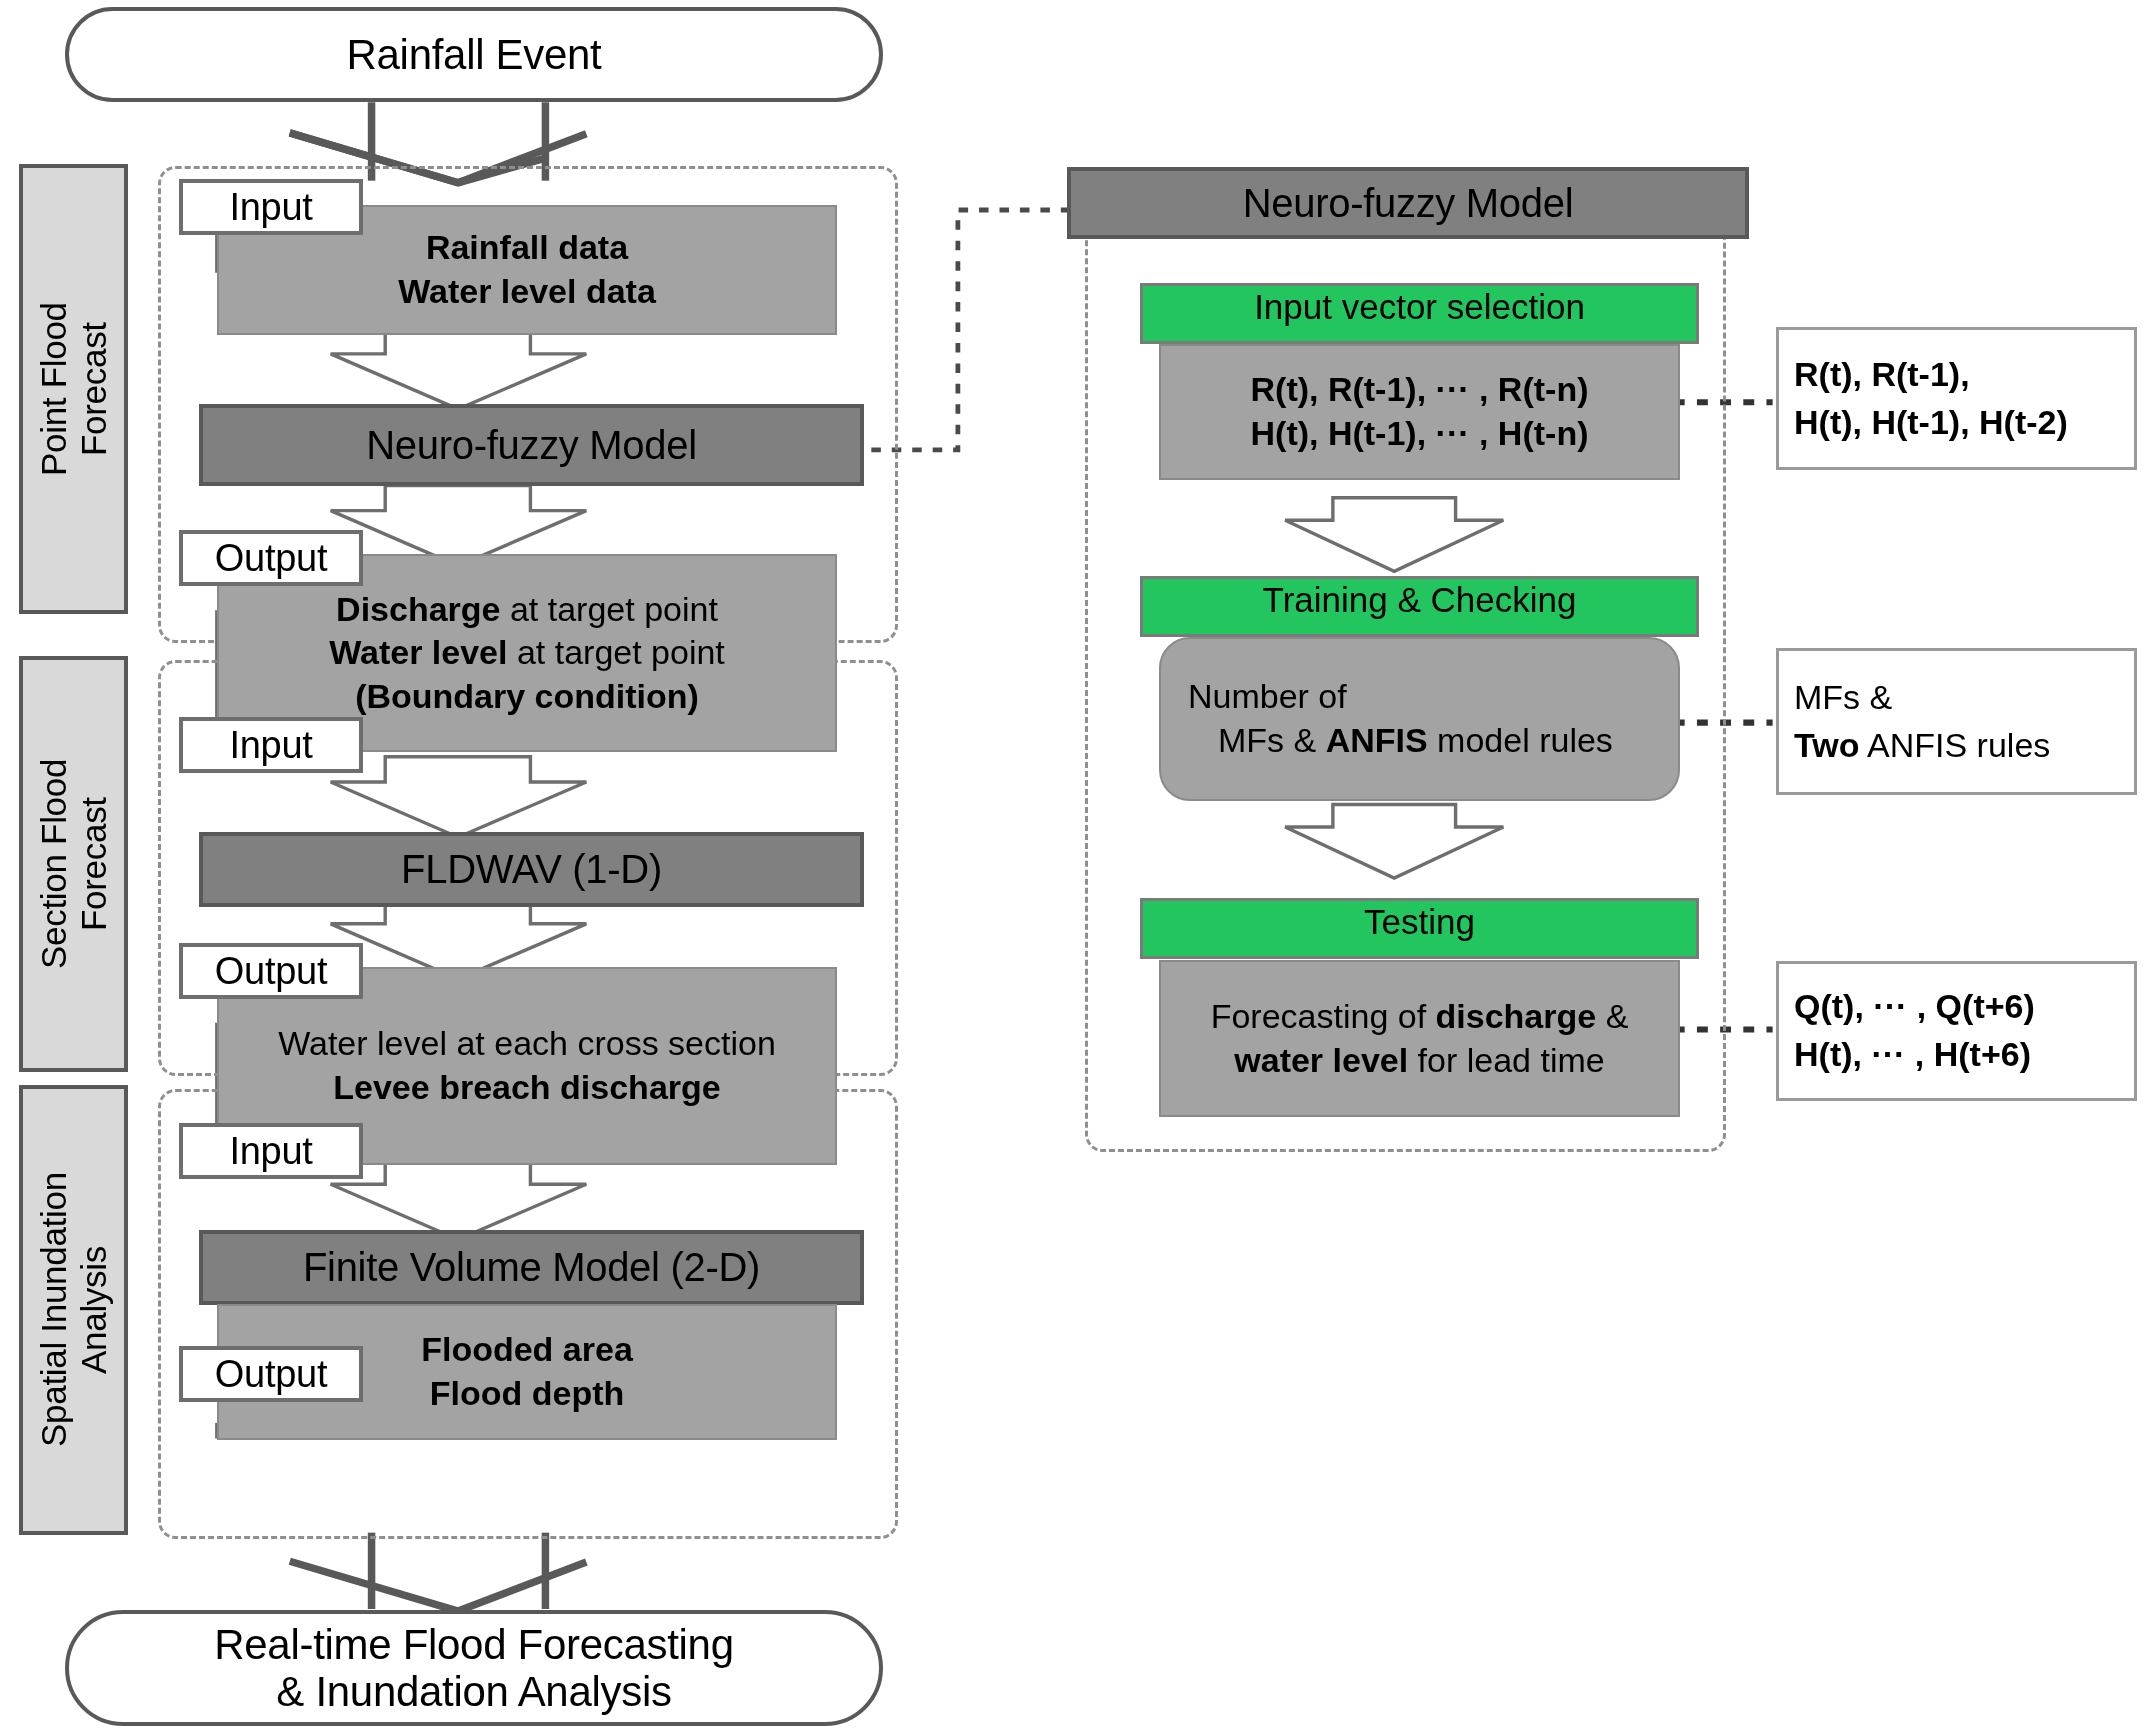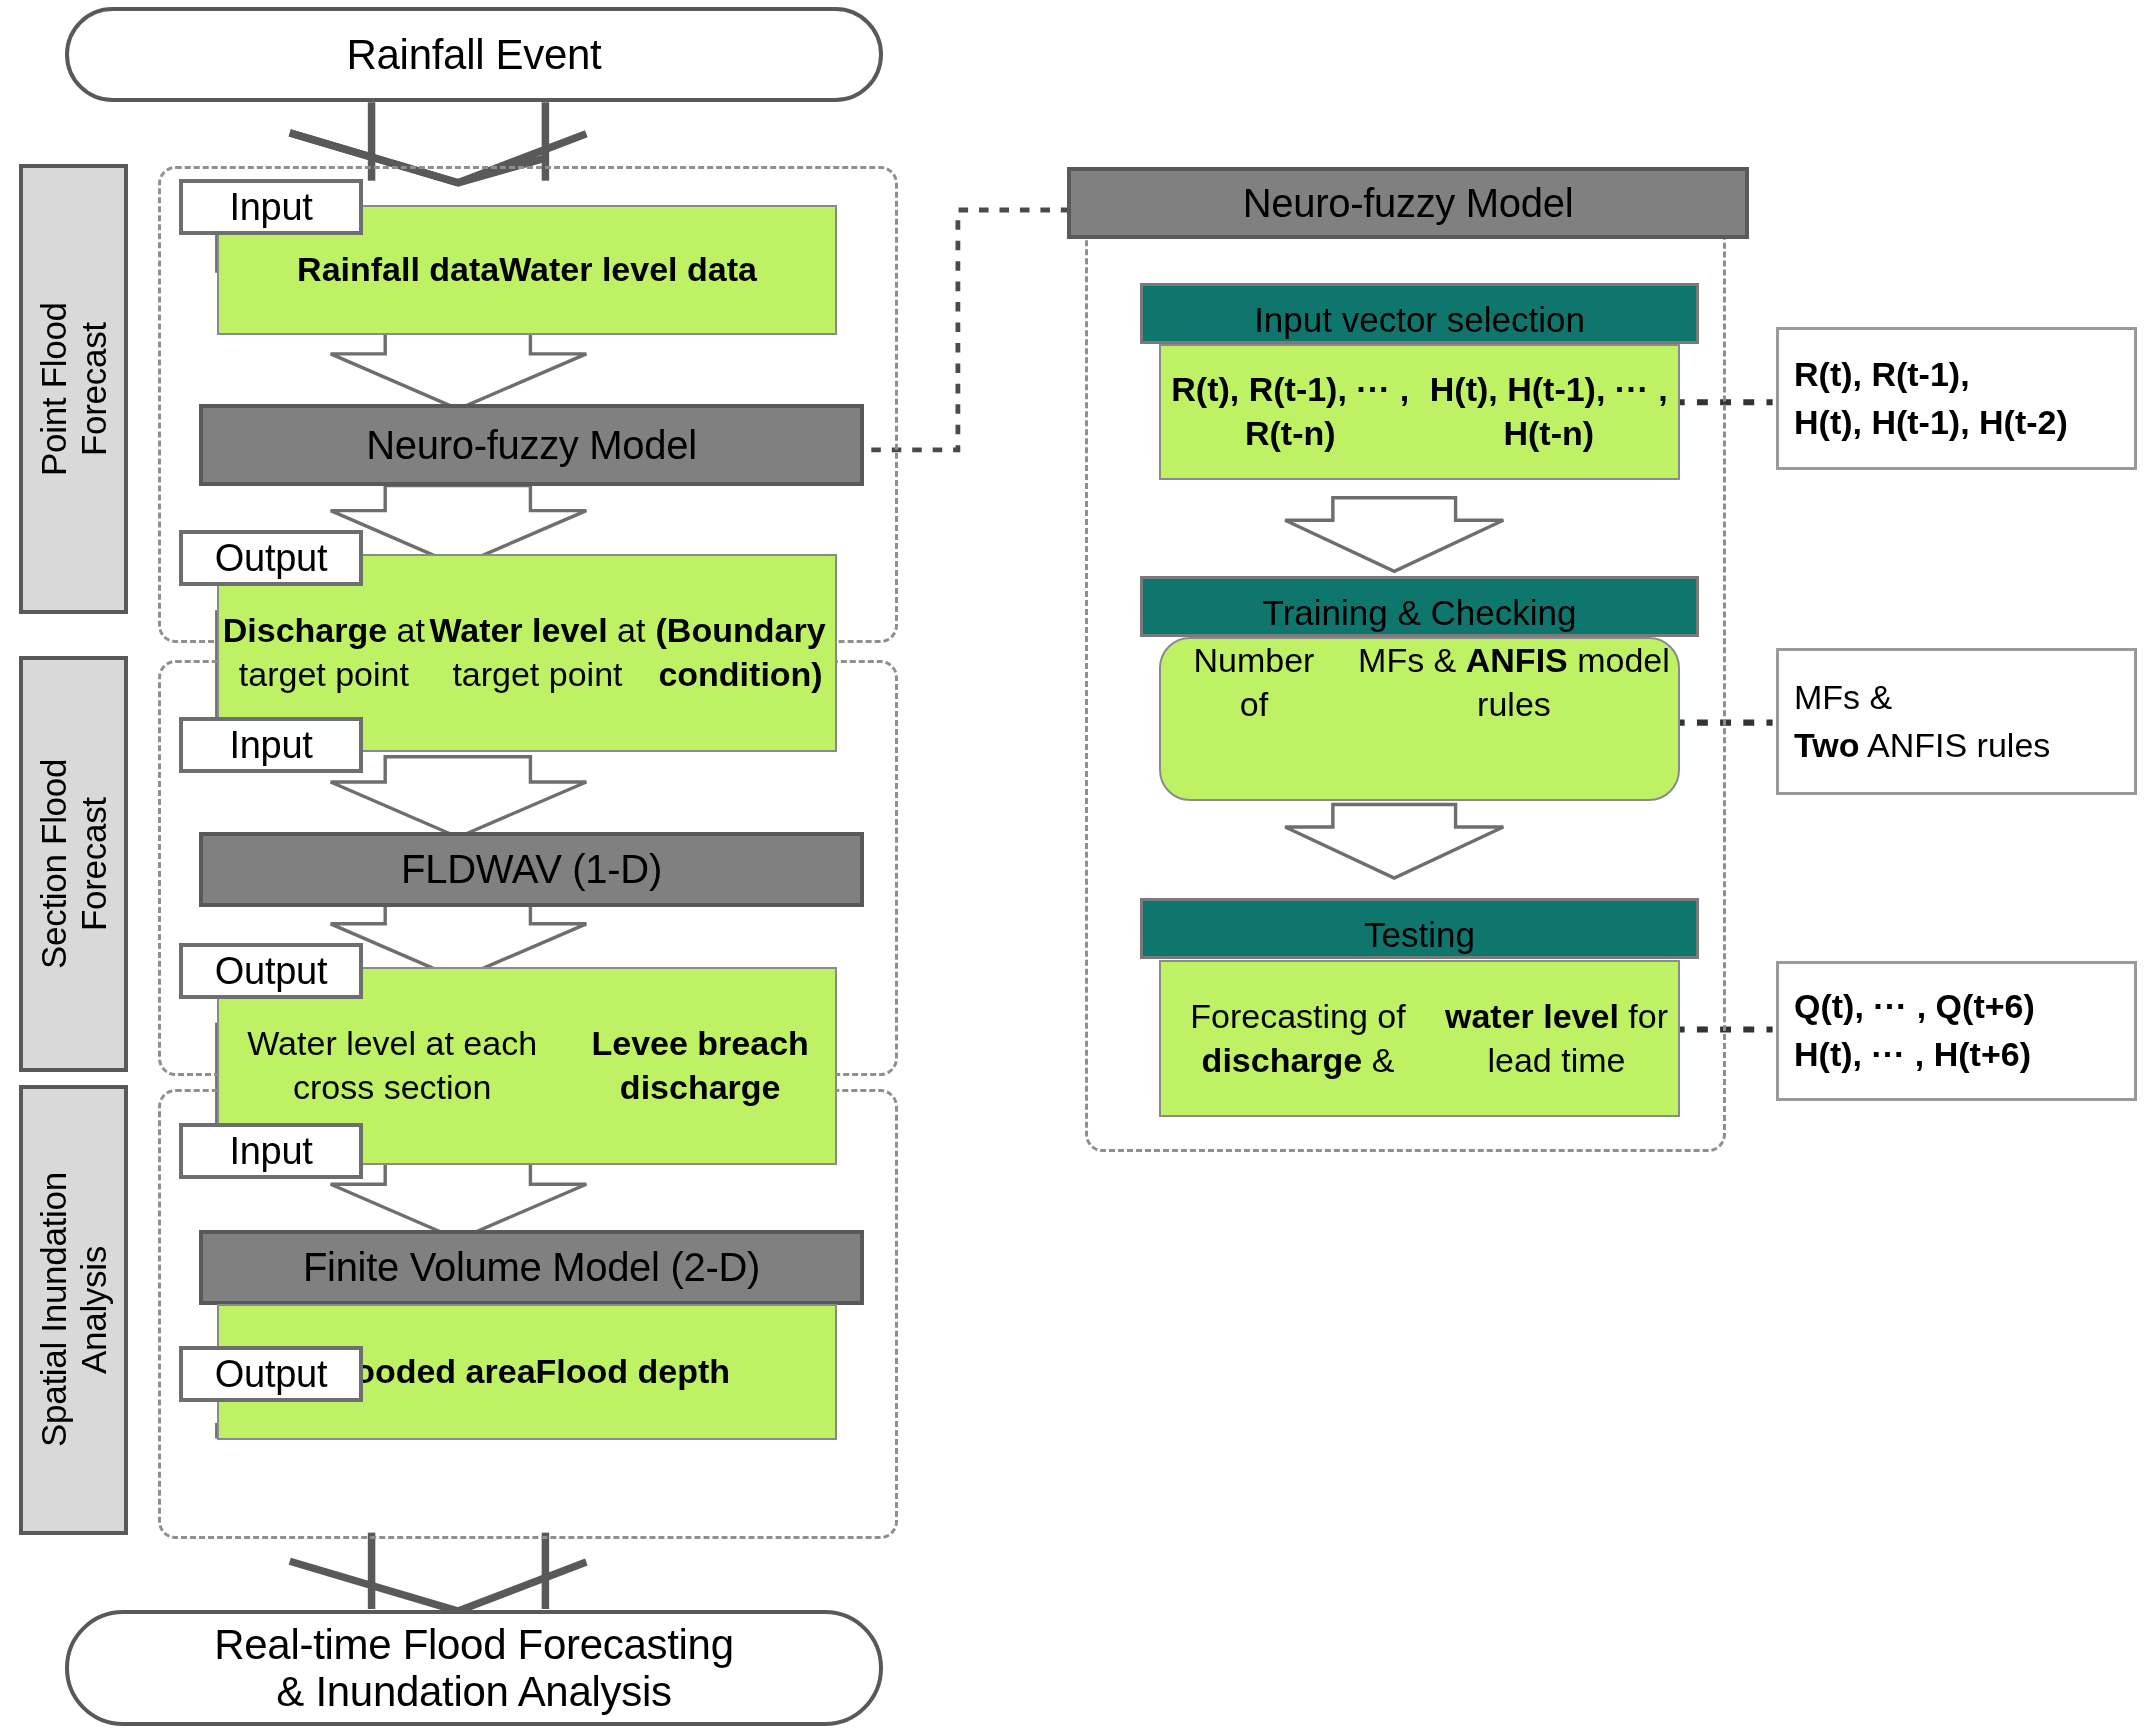--- a/index.html
+++ b/index.html
@@ -14,27 +14,27 @@
     border:4.8px solid #595959;border-radius:61px;background:#fff;
     display:flex;align-items:center;justify-content:center;text-align:center;
     line-height:1.12;font-size:42px;letter-spacing:-0.3px;
   }
   .darkbar{
     background:#808080;border:4.1px solid #595959;color:#000000;
     display:flex;align-items:center;justify-content:center;text-align:center;
     font-size:40px;letter-spacing:-0.3px;
   }
   .plainbox{
-    background:#0f766e;border:3.4px solid #7a7a7a;
-    display:flex;align-items:flex-end;justify-content:center;text-align:center;
+    background:#22c55e;border:3.4px solid #7a7a7a;
+    display:flex;align-items:flex-start;justify-content:center;text-align:center;
     font-size:35px;line-height:1.2;
   }
   .contentbox{
-    background:#bef264;border:2.7px solid #8a8a8a;
-    display:flex;flex-direction:row;align-items:center;justify-content:center;
+    background:#a3a3a3;border:2.7px solid #8a8a8a;
+    display:flex;flex-direction:column;align-items:center;justify-content:center;
     text-align:center;font-size:34px;line-height:1.28;
   }
   .tabbox{
     background:#fff;border:4.1px solid #6e6e6e;
     display:flex;align-items:center;justify-content:center;
     font-size:38px;letter-spacing:-0.3px;z-index:6;
   }
   .sidelabel{
     background:#d9d9d9;border:4.8px solid #595959;
     display:flex;align-items:center;justify-content:center;text-align:center;

